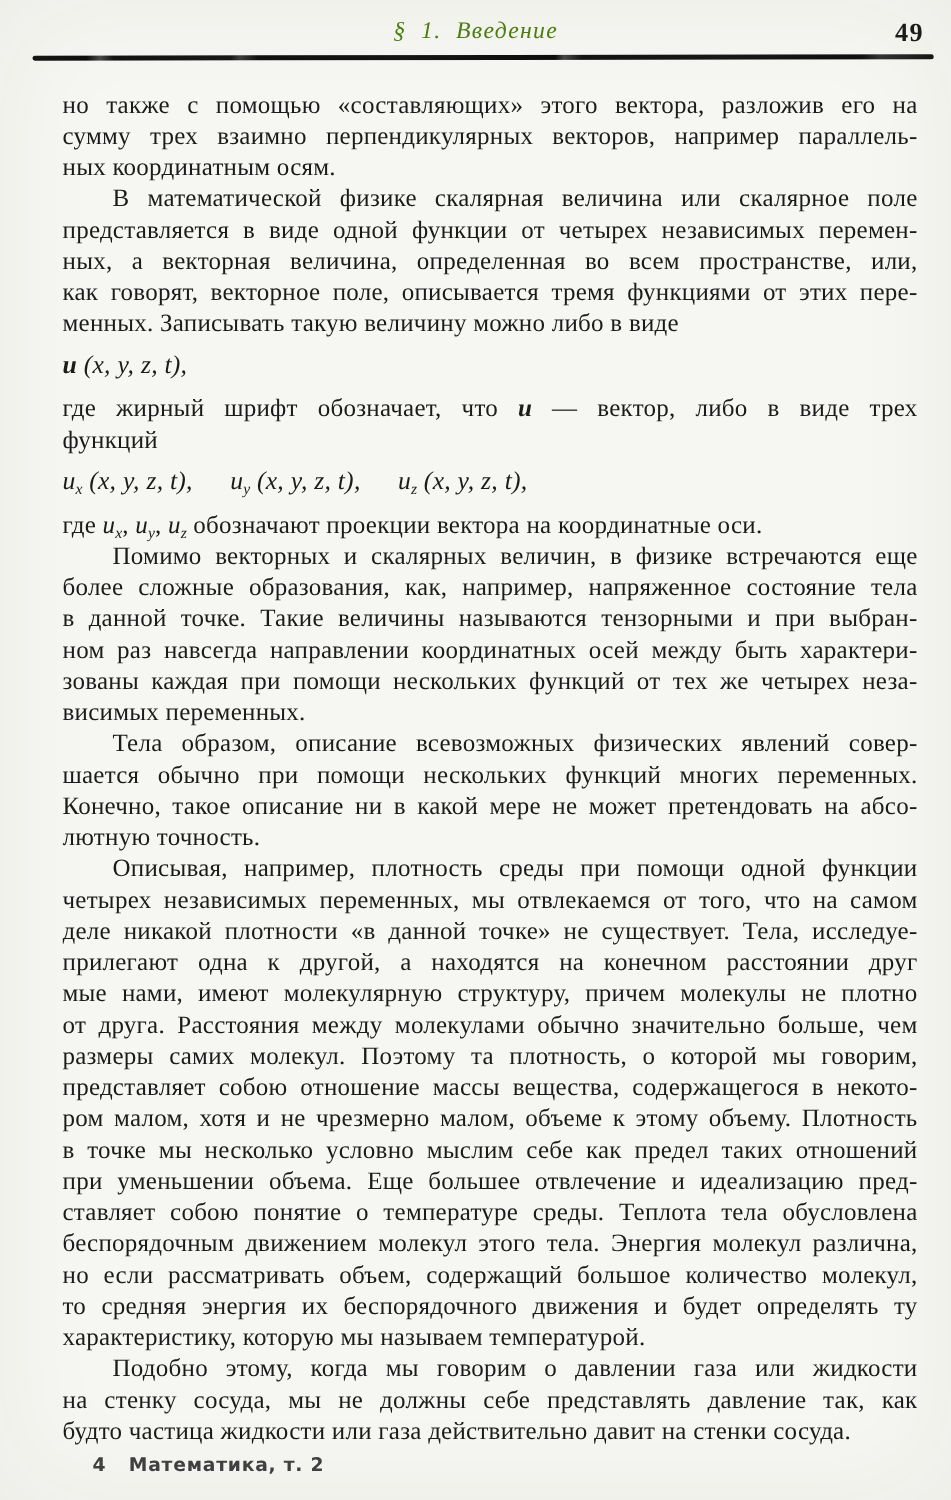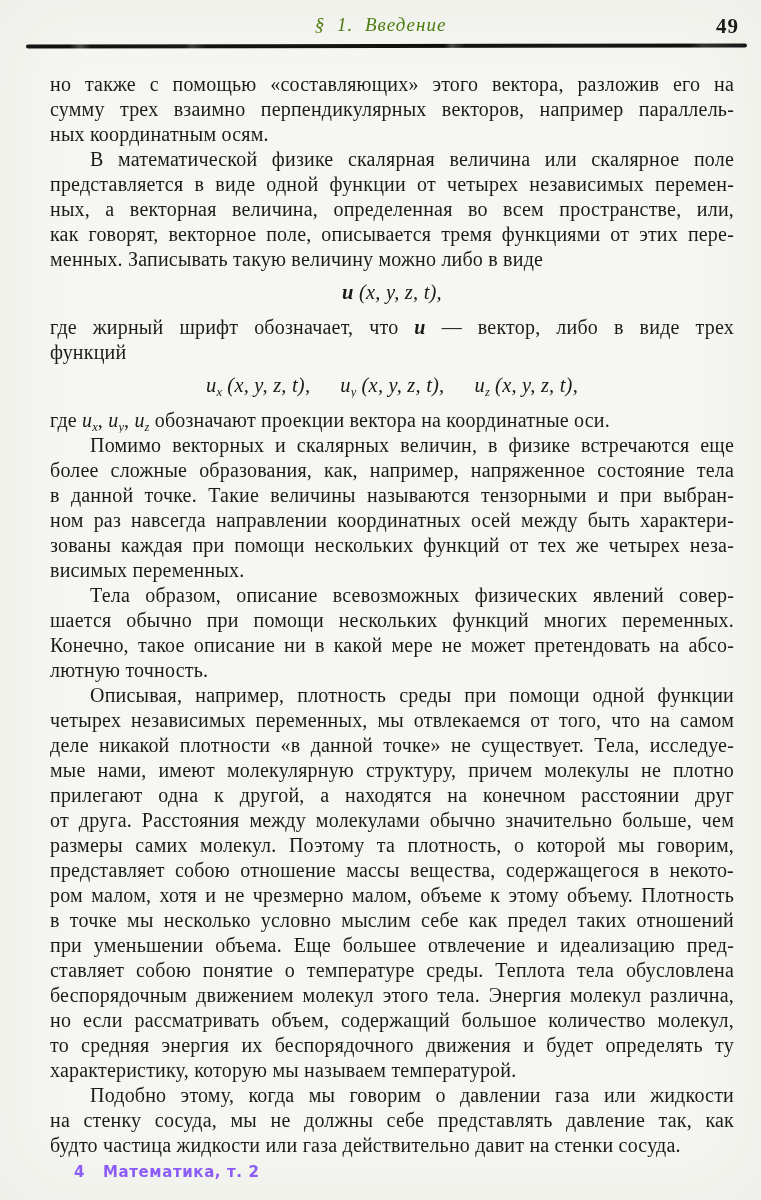--- a/index.html
+++ b/index.html
@@ -39,32 +39,32 @@
     position:absolute;top:72px;left:50px;width:684px;
     font-size:20px;line-height:25px;letter-spacing:0.2px;
   }
   .line{
     height:25px;overflow:hidden;
     text-align:justify;text-align-last:justify;
   }
   .line.last{text-align:left;text-align-last:left;}
   .line.indent{text-indent:40px;}
   .formula{
-    height:25px;margin:8px 0 10px;text-align:center;
+    height:25px;margin:8px 0 10px;
     font-size:20.5px;overflow:hidden;
   }
   .r{font-style:normal;}
   .i{font-style:italic;}
   .bi{font-style:italic;font-weight:700;}
   .sub{font-style:italic;font-size:12.5px;vertical-align:-4px;letter-spacing:0;}
   .gap{display:inline-block;width:30px;}
   .page-footer{
     position:absolute;top:1163px;left:74px;
     font-family:"DejaVu Sans","Liberation Sans",sans-serif;
-    font-weight:700;font-size:15px;letter-spacing:0.6px;color:#8b5cf6;
+    font-weight:700;font-size:15px;letter-spacing:0.6px;color:#404040;
   }
   .signature-mark{margin-right:18px;}
 </style>
 </head>
 <body>
 
 <div class="page">
 
   <div class="running-header">
     <div class="section-heading">§ 1. Введение</div>
@@ -93,22 +93,22 @@
       <div class="line"><span class="r">ном раз навсегда направлении координатных осей между быть характери-</span></div>
       <div class="line"><span class="r">зованы каждая при помощи нескольких функций от тех же четырех неза-</span></div>
       <div class="line last"><span class="r">висимых  переменных.</span></div>
       <div class="line indent"><span class="r">Тела образом, описание всевозможных физических явлений совер-</span></div>
       <div class="line"><span class="r">шается обычно при помощи нескольких функций многих переменных.</span></div>
       <div class="line"><span class="r">Конечно, такое описание ни в какой мере не может претендовать на абсо-</span></div>
       <div class="line last"><span class="r">лютную точность.</span></div>
       <div class="line indent"><span class="r">Описывая, например, плотность среды при помощи одной функции</span></div>
       <div class="line"><span class="r">четырех независимых переменных, мы отвлекаемся от того, что на самом</span></div>
       <div class="line"><span class="r">деле никакой плотности «в данной точке» не существует. Тела, исследуе-</span></div>
+      <div class="line"><span class="r">прилегают одна к другой, а находятся на конечном расстоянии друг</span></div>
       <div class="line"><span class="r">мые нами, имеют молекулярную структуру, причем молекулы не плотно</span></div>
-      <div class="line"><span class="r">прилегают одна к другой, а находятся на конечном расстоянии друг</span></div>
       <div class="line"><span class="r">от друга. Расстояния между молекулами обычно значительно больше, чем</span></div>
       <div class="line"><span class="r">размеры самих молекул. Поэтому та плотность, о которой мы говорим,</span></div>
       <div class="line"><span class="r">представляет собою отношение массы вещества, содержащегося в некото-</span></div>
       <div class="line"><span class="r">ром малом, хотя и не чрезмерно малом, объеме к этому объему. Плотность</span></div>
       <div class="line"><span class="r">в точке мы несколько условно мыслим себе как предел таких отношений</span></div>
       <div class="line"><span class="r">при уменьшении объема. Еще большее отвлечение и идеализацию пред-</span></div>
       <div class="line"><span class="r">ставляет собою понятие о температуре среды. Теплота тела обусловлена</span></div>
       <div class="line"><span class="r">беспорядочным движением молекул этого тела. Энергия молекул различна,</span></div>
       <div class="line"><span class="r">но если рассматривать объем, содержащий большое количество молекул,</span></div>
       <div class="line"><span class="r">то средняя энергия их беспорядочного движения и будет определять ту</span></div>

